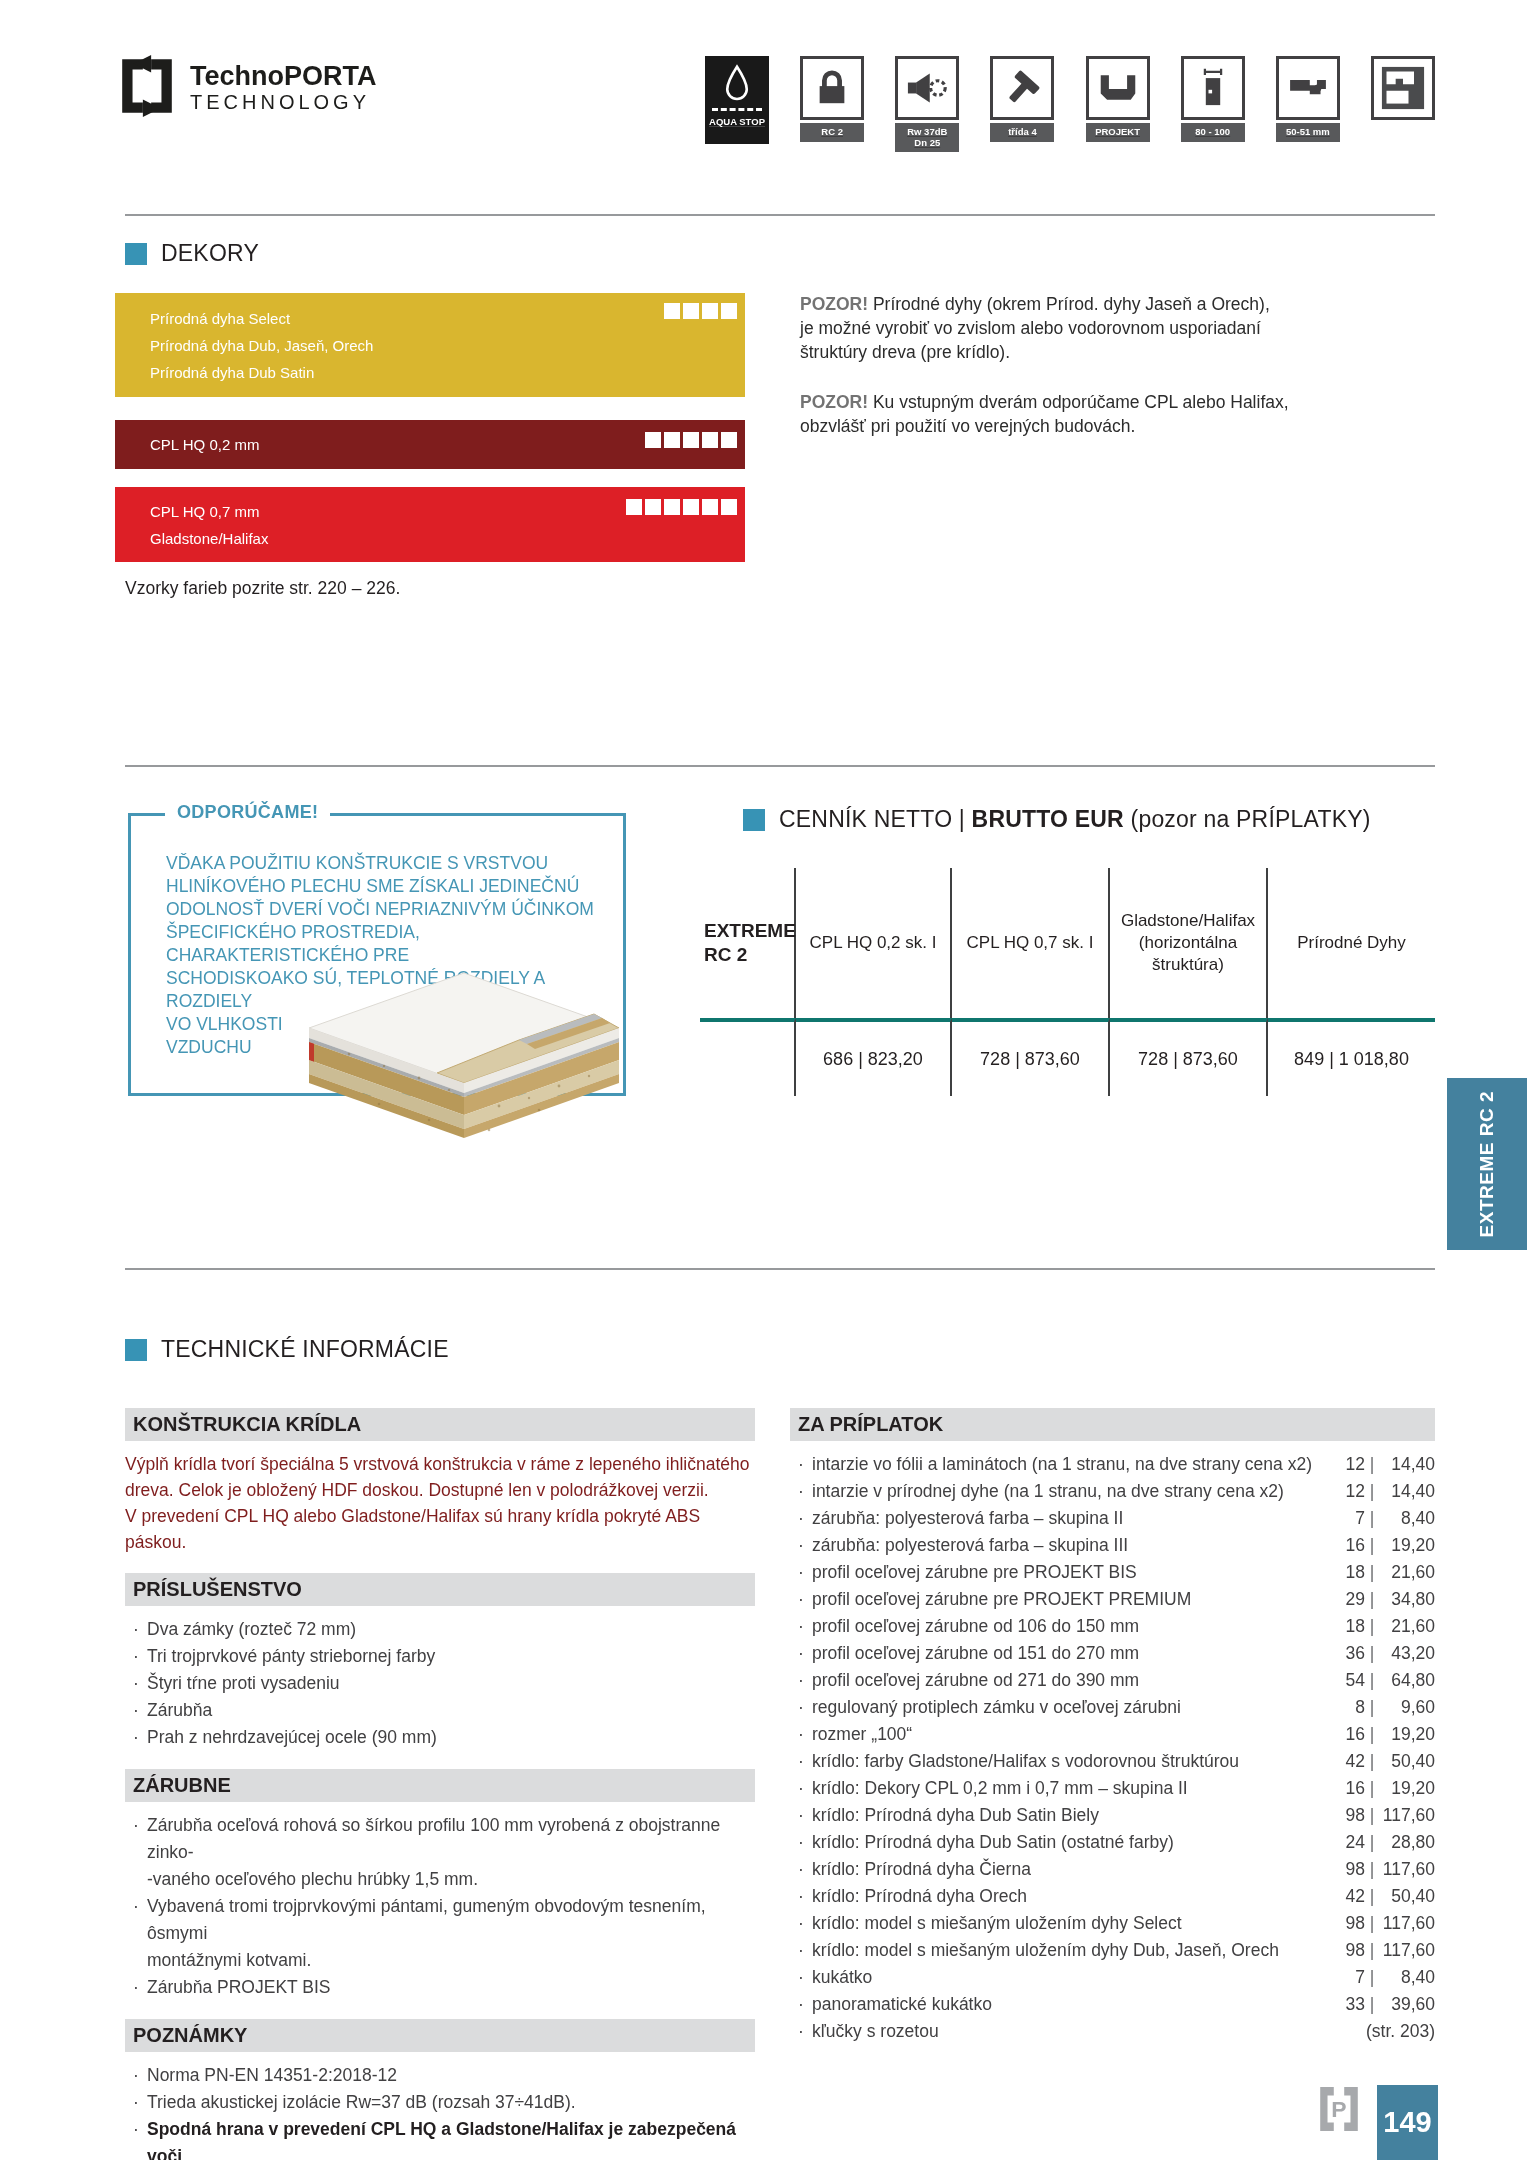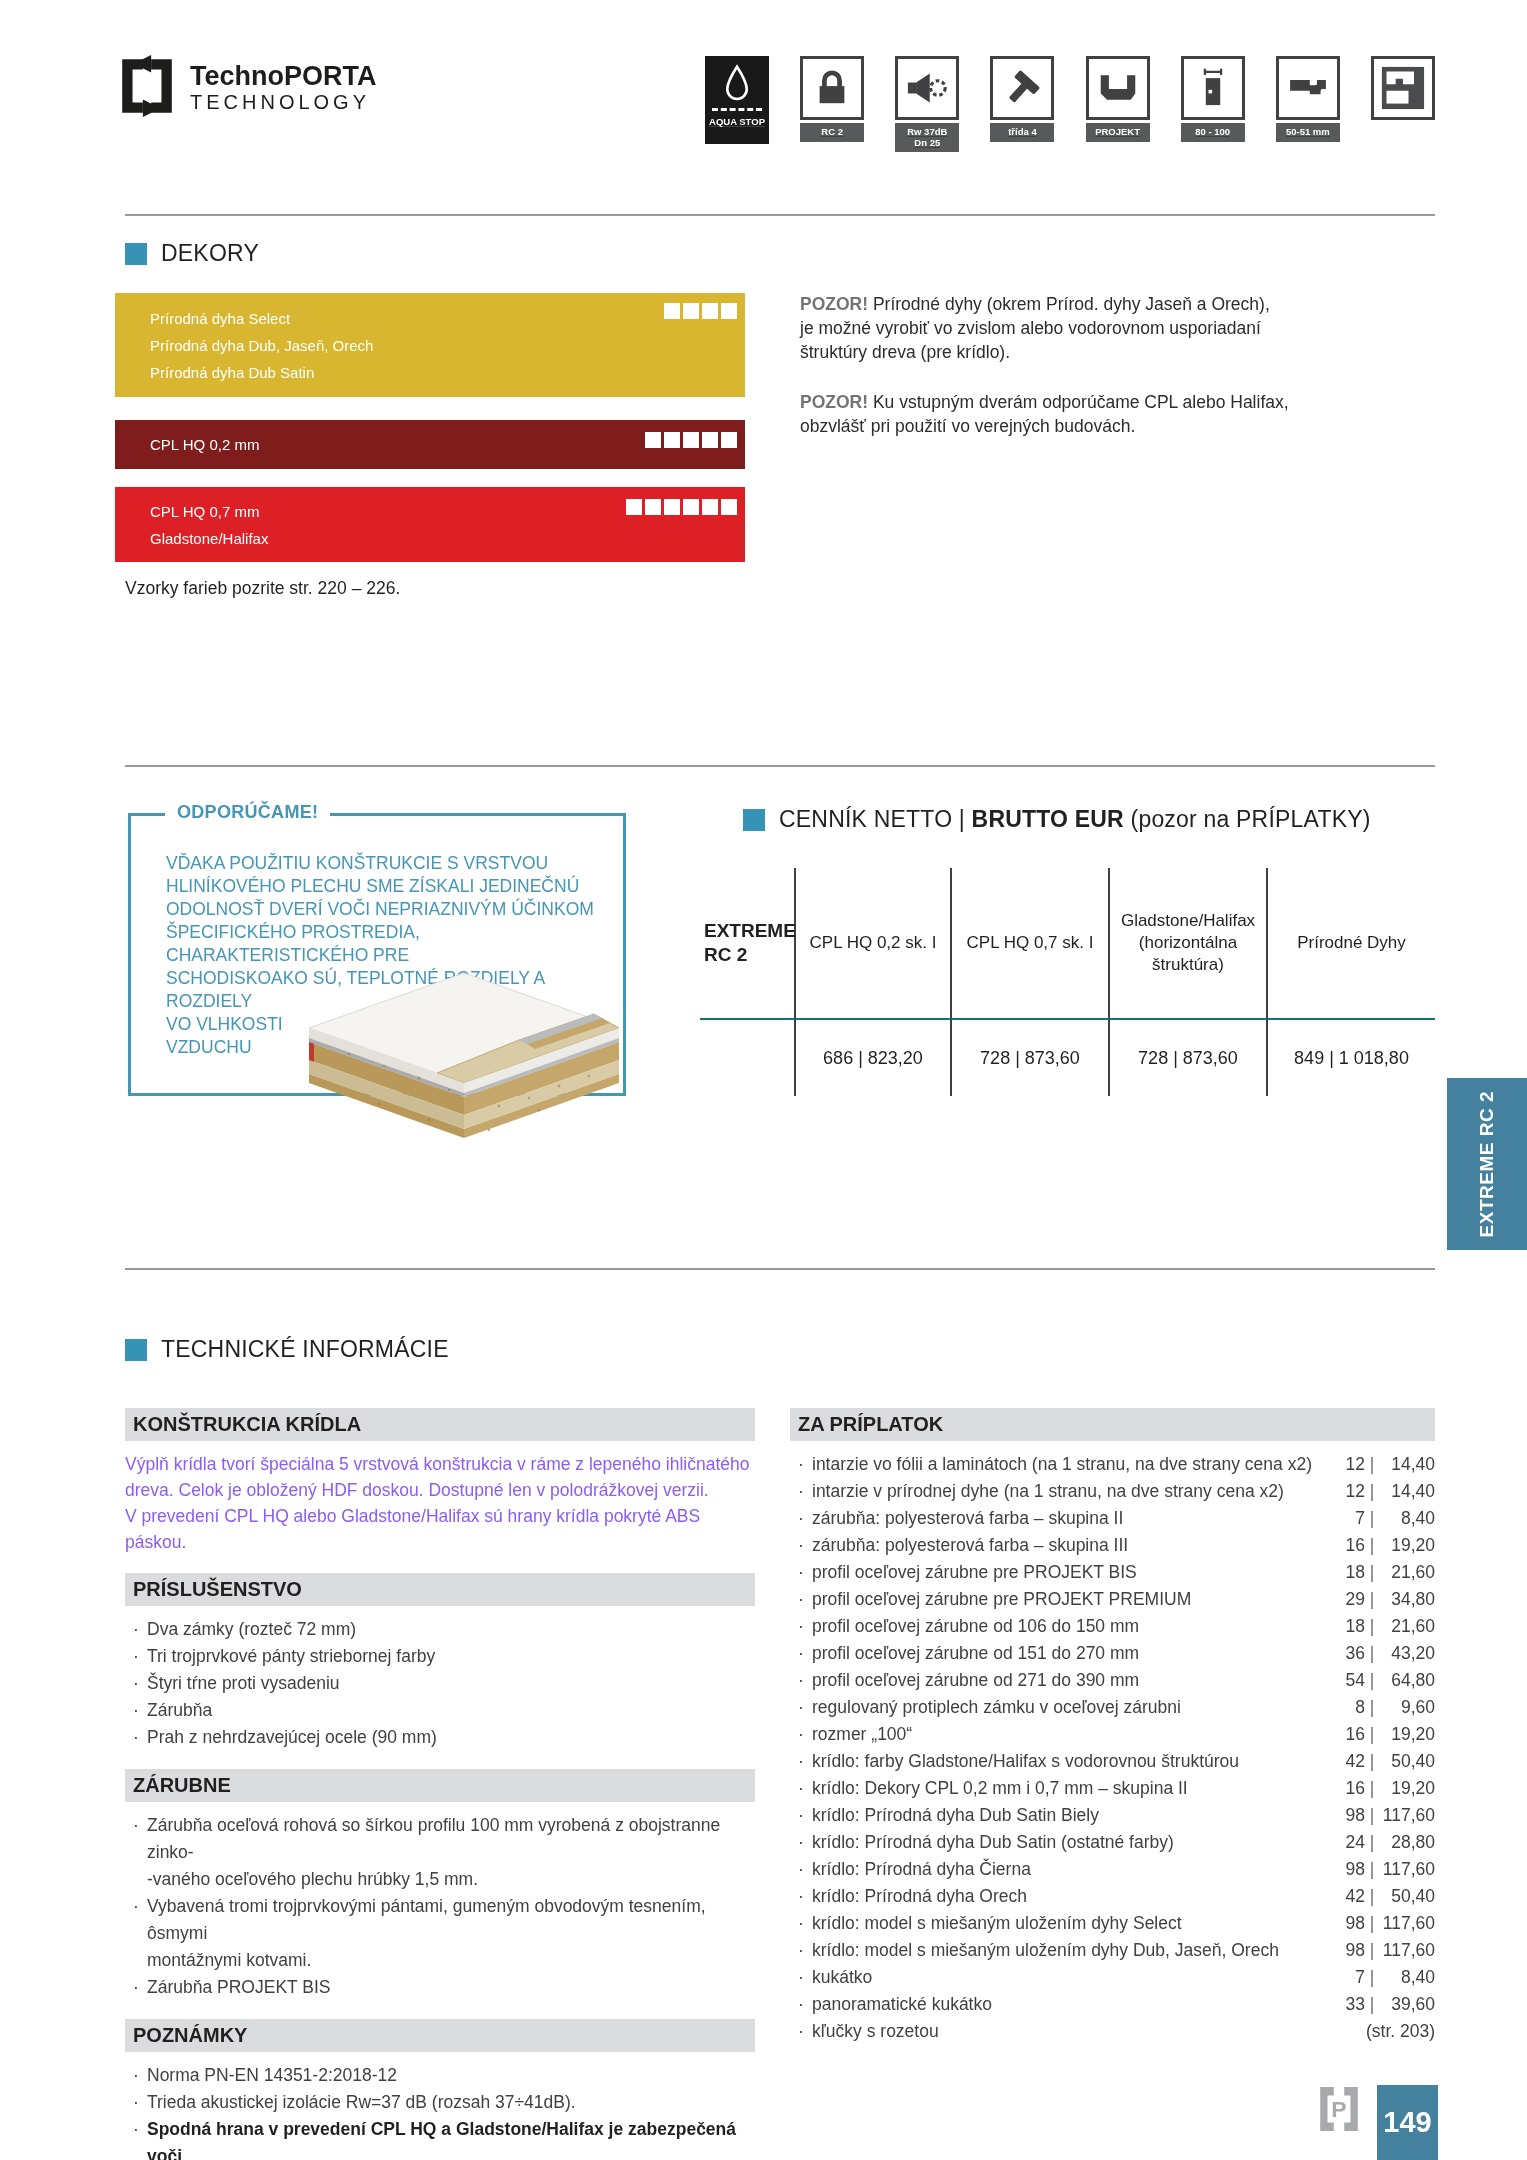--- a/index.html
+++ b/index.html
@@ -42,34 +42,34 @@
   .reco-text{position:absolute;left:35px;top:36px;width:430px;color:#4596b5;font-size:17.5px;line-height:23px;}
   .reco-img{position:absolute;left:158px;top:142px;width:340px;height:205px;}
   
   .pricing-head{left:743px;top:806px;}
   .pricing-head .bold{font-weight:bold;}
   .ptable{position:absolute;left:700px;top:868px;display:grid;
           grid-template-columns:96px 156px 158px 158px 167px;grid-template-rows:150px 78px;}
   .ptable .cell{display:flex;align-items:center;justify-content:center;text-align:center;
                 font-size:17px;color:#231f20;line-height:22px;}
   .ptable .vline{border-right:2px solid #3f4041;}
-  .ptable .body{border-top:2px solid #0f766e;font-size:18px;}
+  .ptable .body{border-top:4px solid #0f766e;font-size:18px;}
   .ptable .rowlabel{justify-content:flex-start;text-align:left;font-weight:bold;font-size:19px;line-height:24px;padding-left:4px;}
   
   .side-tab{position:absolute;right:0;top:1078px;width:80px;height:172px;background:#44819e;
             display:flex;align-items:center;justify-content:center;}
   .side-tab span{writing-mode:vertical-rl;transform:rotate(180deg);color:#fff;font-weight:bold;
                  font-size:19px;letter-spacing:0.5px;}
   
   .tech-left{position:absolute;left:125px;top:1408px;width:630px;}
   .tech-right{position:absolute;left:790px;top:1408px;width:645px;}
   .band{background:#dbdcdd;color:#231f20;font-weight:bold;font-size:20px;line-height:33px;
         padding-left:8px;margin-bottom:10px;}
   .band.mt{margin-top:18px;}
-  .para{font-size:17.5px;line-height:26px;color:#8b5cf6;margin:2px 0 4px;}
+  .para{font-size:17.5px;line-height:26px;color:#7f1d1d;margin:2px 0 4px;}
   .blist{list-style:none;margin:2px 0 4px;padding:0;}
   .blist li{display:flex;font-size:17.5px;line-height:27px;color:#414042;}
   .blist .dot{flex:0 0 22px;text-align:center;color:#414042;}
   .blist .btext{flex:1;}
   .blist .bold{font-weight:bold;color:#231f20;}
   .sur-row{display:flex;align-items:baseline;font-size:17.5px;line-height:27px;color:#414042;}
   .sur-row .dot{flex:0 0 22px;text-align:center;}
   .sur-row .slabel{flex:1;padding-right:8px;}
   .sur-row .net{flex:0 0 34px;text-align:right;}
   .sur-row .sep{flex:0 0 14px;text-align:center;color:#6d6e71;}

